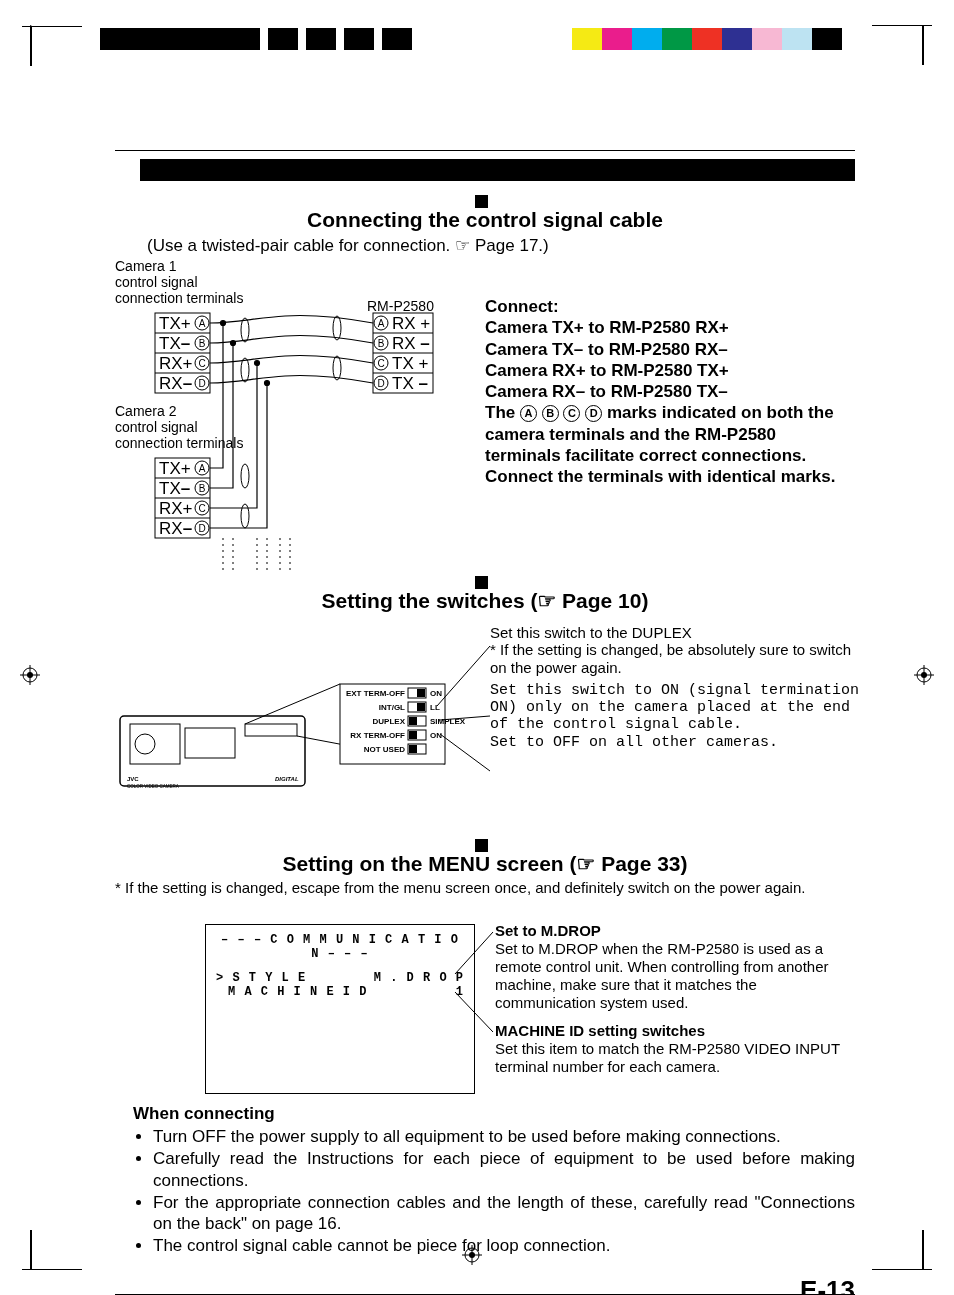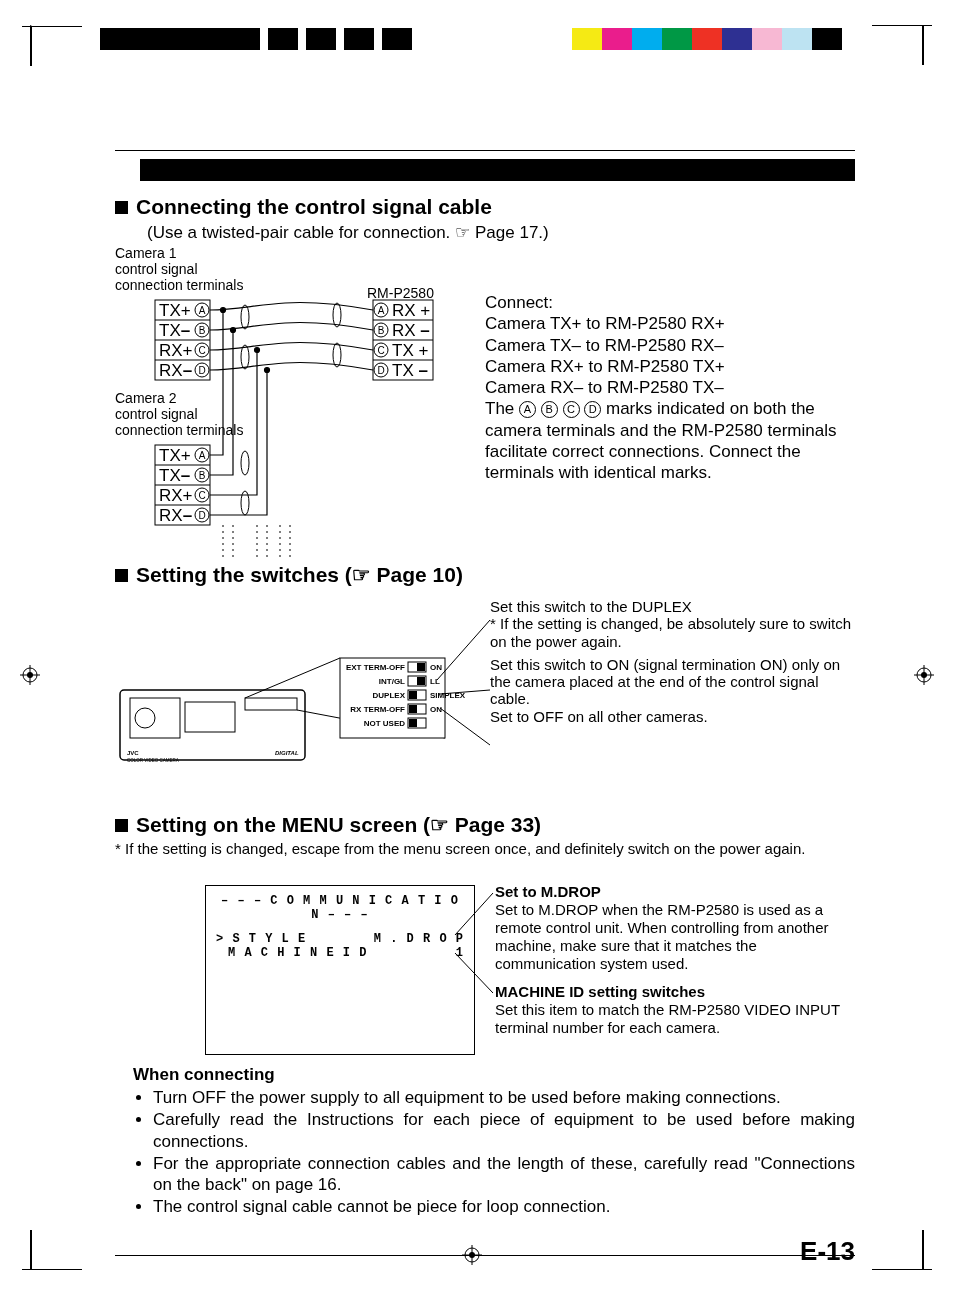--- a/index.html
+++ b/index.html
@@ -18,28 +18,28 @@
   .reg-mark svg { width:100%; height:100%; }
 
   .colorbar { position:absolute; top:28px; left:100px; display:flex; }
   .colorbar .sw { height:22px; }
 
   .content { position:absolute; top:150px; left:115px; width:740px; }
   .hr-top { border-top:1px solid #000; height:0; margin-bottom:8px; }
   .blackbar { background:#000; height:22px; margin:0 0 14px 25px; width:715px; }
 
   .sec { margin-bottom:8px; }
-  h2.sec-title { font-size:21px; margin:0 0 3px 0; font-weight:bold; display:flex; align-items:center; }
+  h2.sec-title { font-size:21px; margin:0 0 3px 0; font-weight:bold; display:flex; align-items:center;flex-direction:column; }
   h2.sec-title .sq { display:inline-block; width:13px; height:13px; background:#000; margin-right:8px; }
   .intro { font-size:17px; margin:0 0 2px 32px; }
   .small-label { font-size:14px; line-height:1.15; }
 
   .wiring-area { position:relative; height:310px; }
   .wiring-svg { position:absolute; left:0; top:0; }
-  .right-text { position:absolute; left:370px; top:47px; width:370px; font-size:17px; line-height:1.25; }
+  .right-text { position:absolute; left:370px; top:38px; width:370px; font-size:17px; line-height:1.25;font-weight:bold; }
 
   .circ { display:inline-block; border:1.2px solid #000; border-radius:50%; width:15px; height:15px; font-size:11px; line-height:14px; text-align:center; font-family: Arial; vertical-align:middle; }
 
   .switches-area { position:relative; height:215px; }
   .sw-svg { position:absolute; left:0; top:0; }
   .sw-text { position:absolute; left:375px; top:8px; width:370px; font-size:15px; line-height:1.15; }
   .sw-text p { margin:0 0 6px 0; }
 
   .menu-area { position:relative; height:190px; }
   .menu-note { font-size:15px; margin:2px 0 6px 0; }
@@ -306,21 +306,21 @@
             <text x="315" y="122">ON</text>
           </g>
 
           <line x1="322" y1="90" x2="375" y2="30" stroke="#000"></line>
           <line x1="325" y1="104" x2="375" y2="100" stroke="#000"></line>
           <line x1="325" y1="118" x2="375" y2="155" stroke="#000"></line>
         </svg>
         <div class="sw-text">
           <p style="white-space:pre-line;">Set this switch to the DUPLEX
 * If the setting is changed, be absolutely sure to switch on the power again.</p>
-          <p style="white-space:pre-line;">Set this switch to ON (signal termination ON) only on the camera placed at the end of the control signal cable.
+          <p style="white-space:pre-line;font-family:Liberation Mono, monospace;">Set this switch to ON (signal termination ON) only on the camera placed at the end of the control signal cable.
 Set to OFF on all other cameras.</p>
         </div>
       </div>
     </div>
 
     <div class="sec">
       <h2 class="sec-title">
           <span class="sq"></span>
           <span>Setting on the MENU screen  (☞ Page 33)</span>
         </h2>

